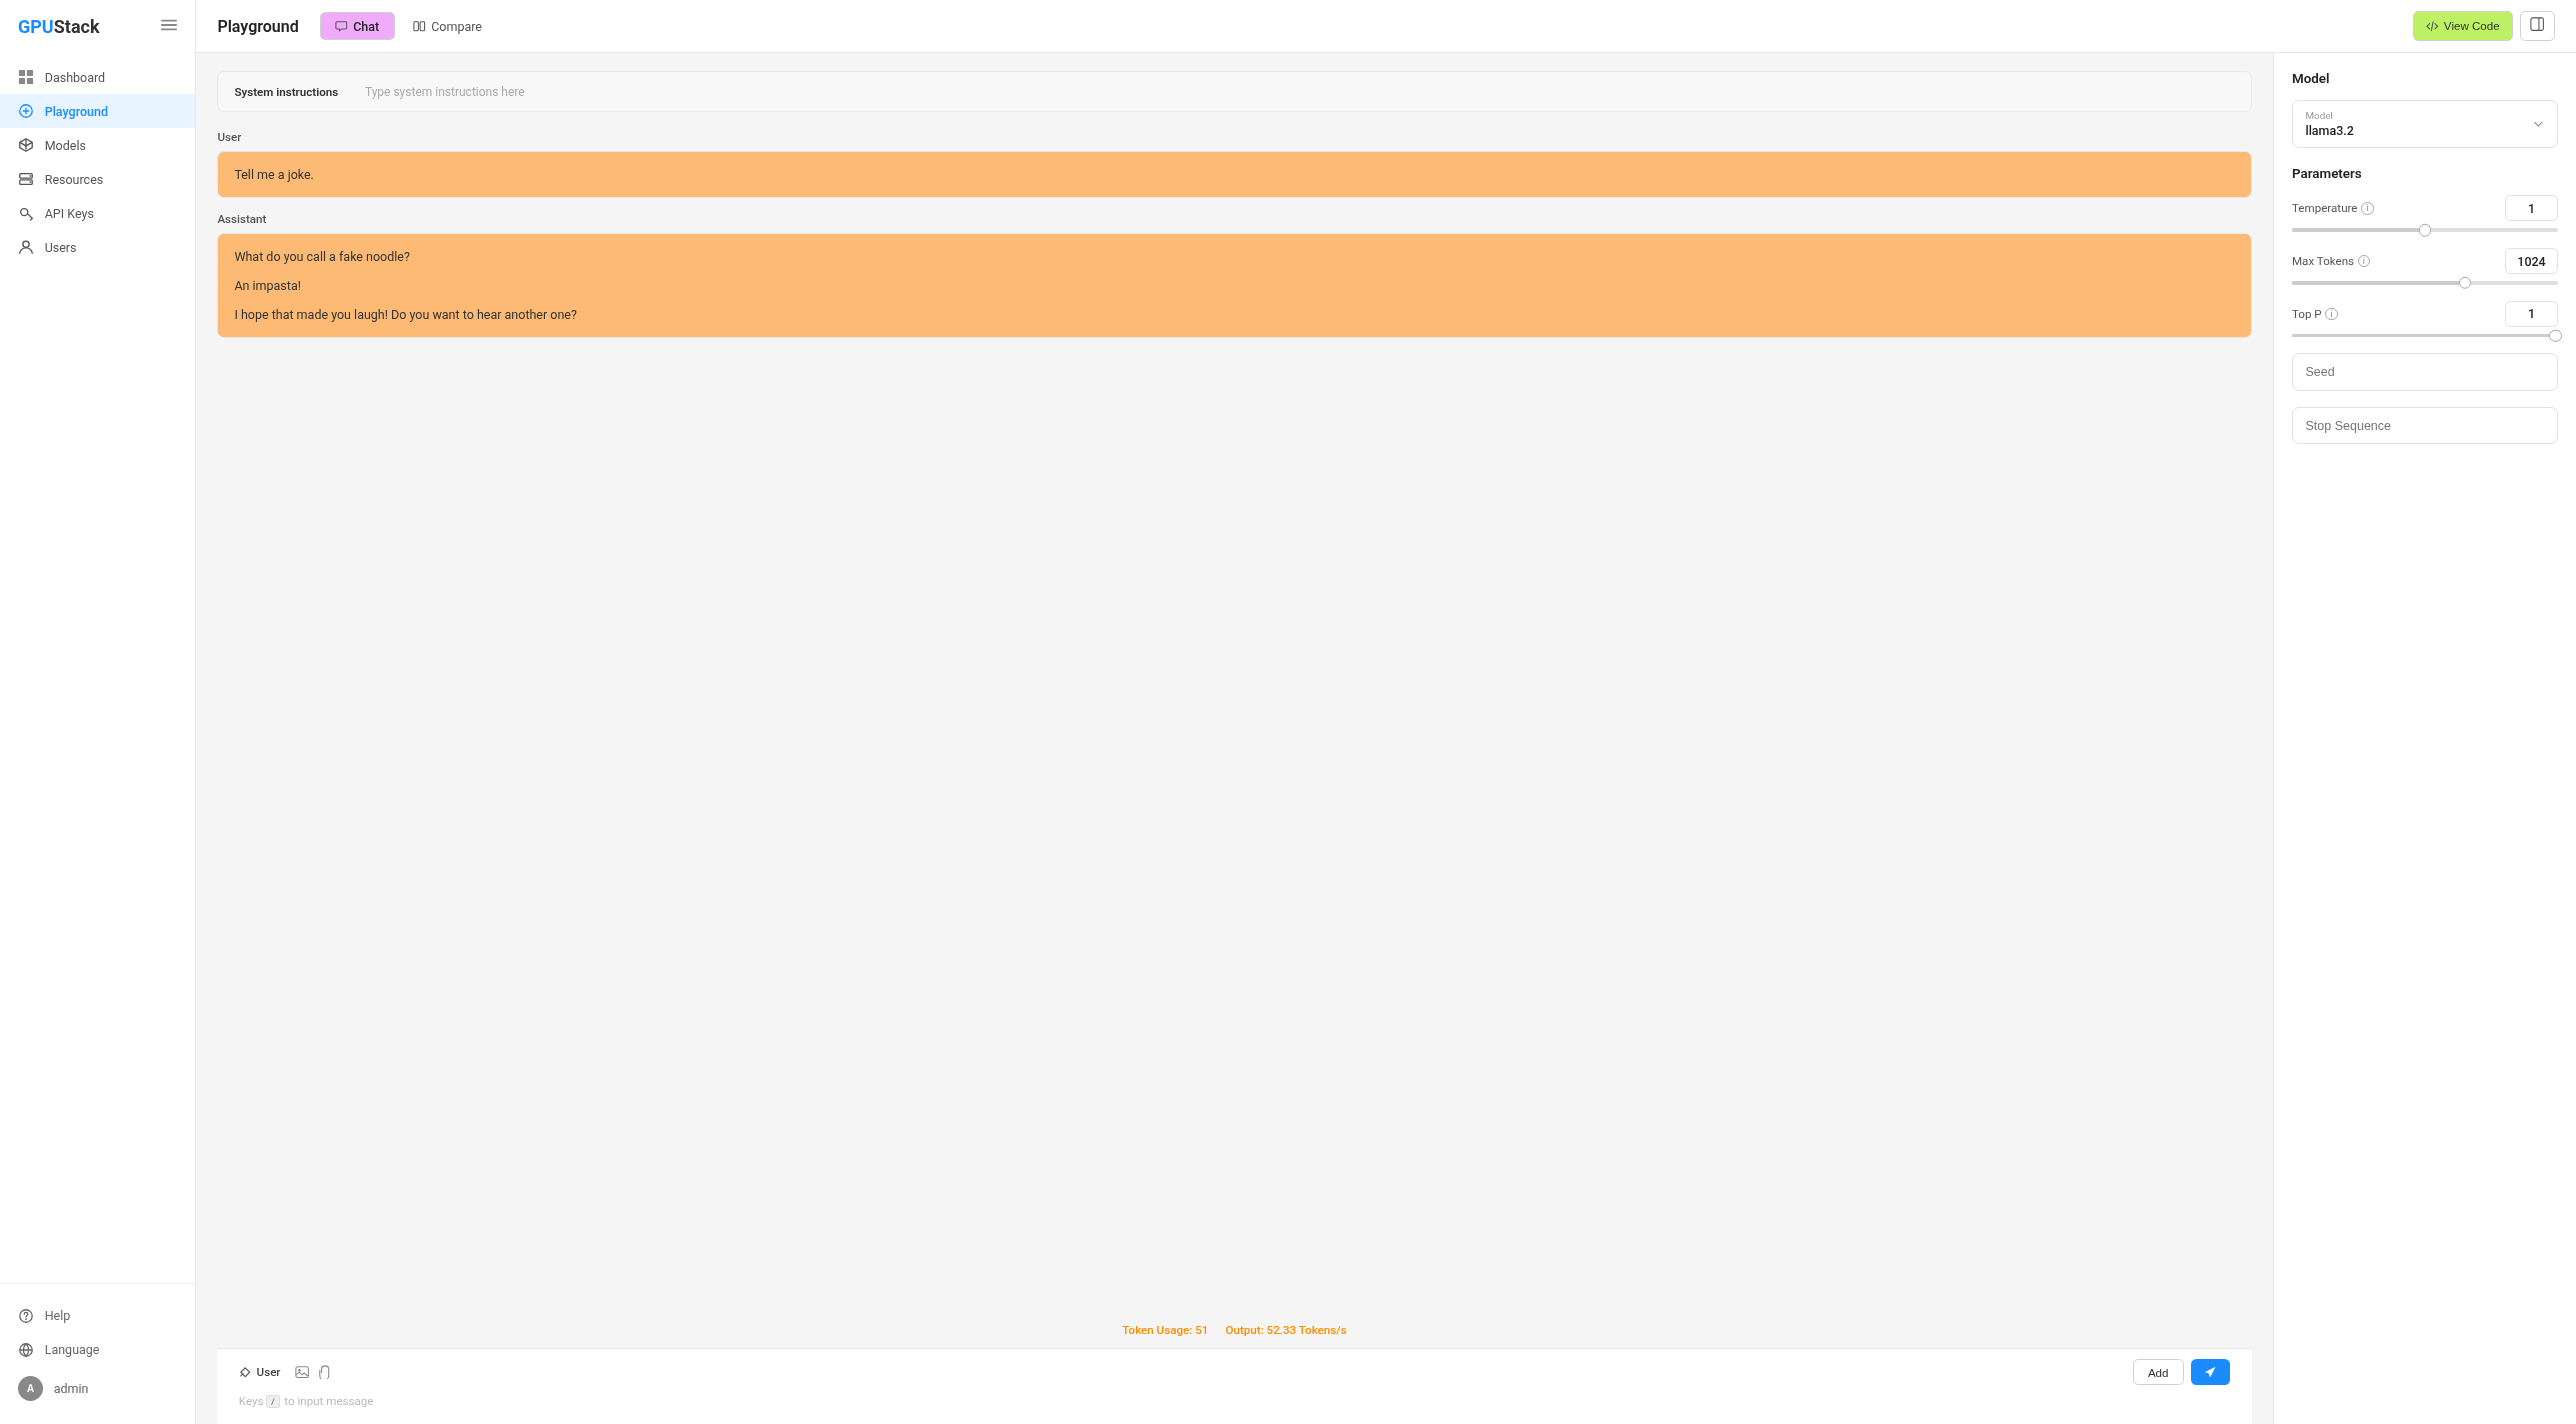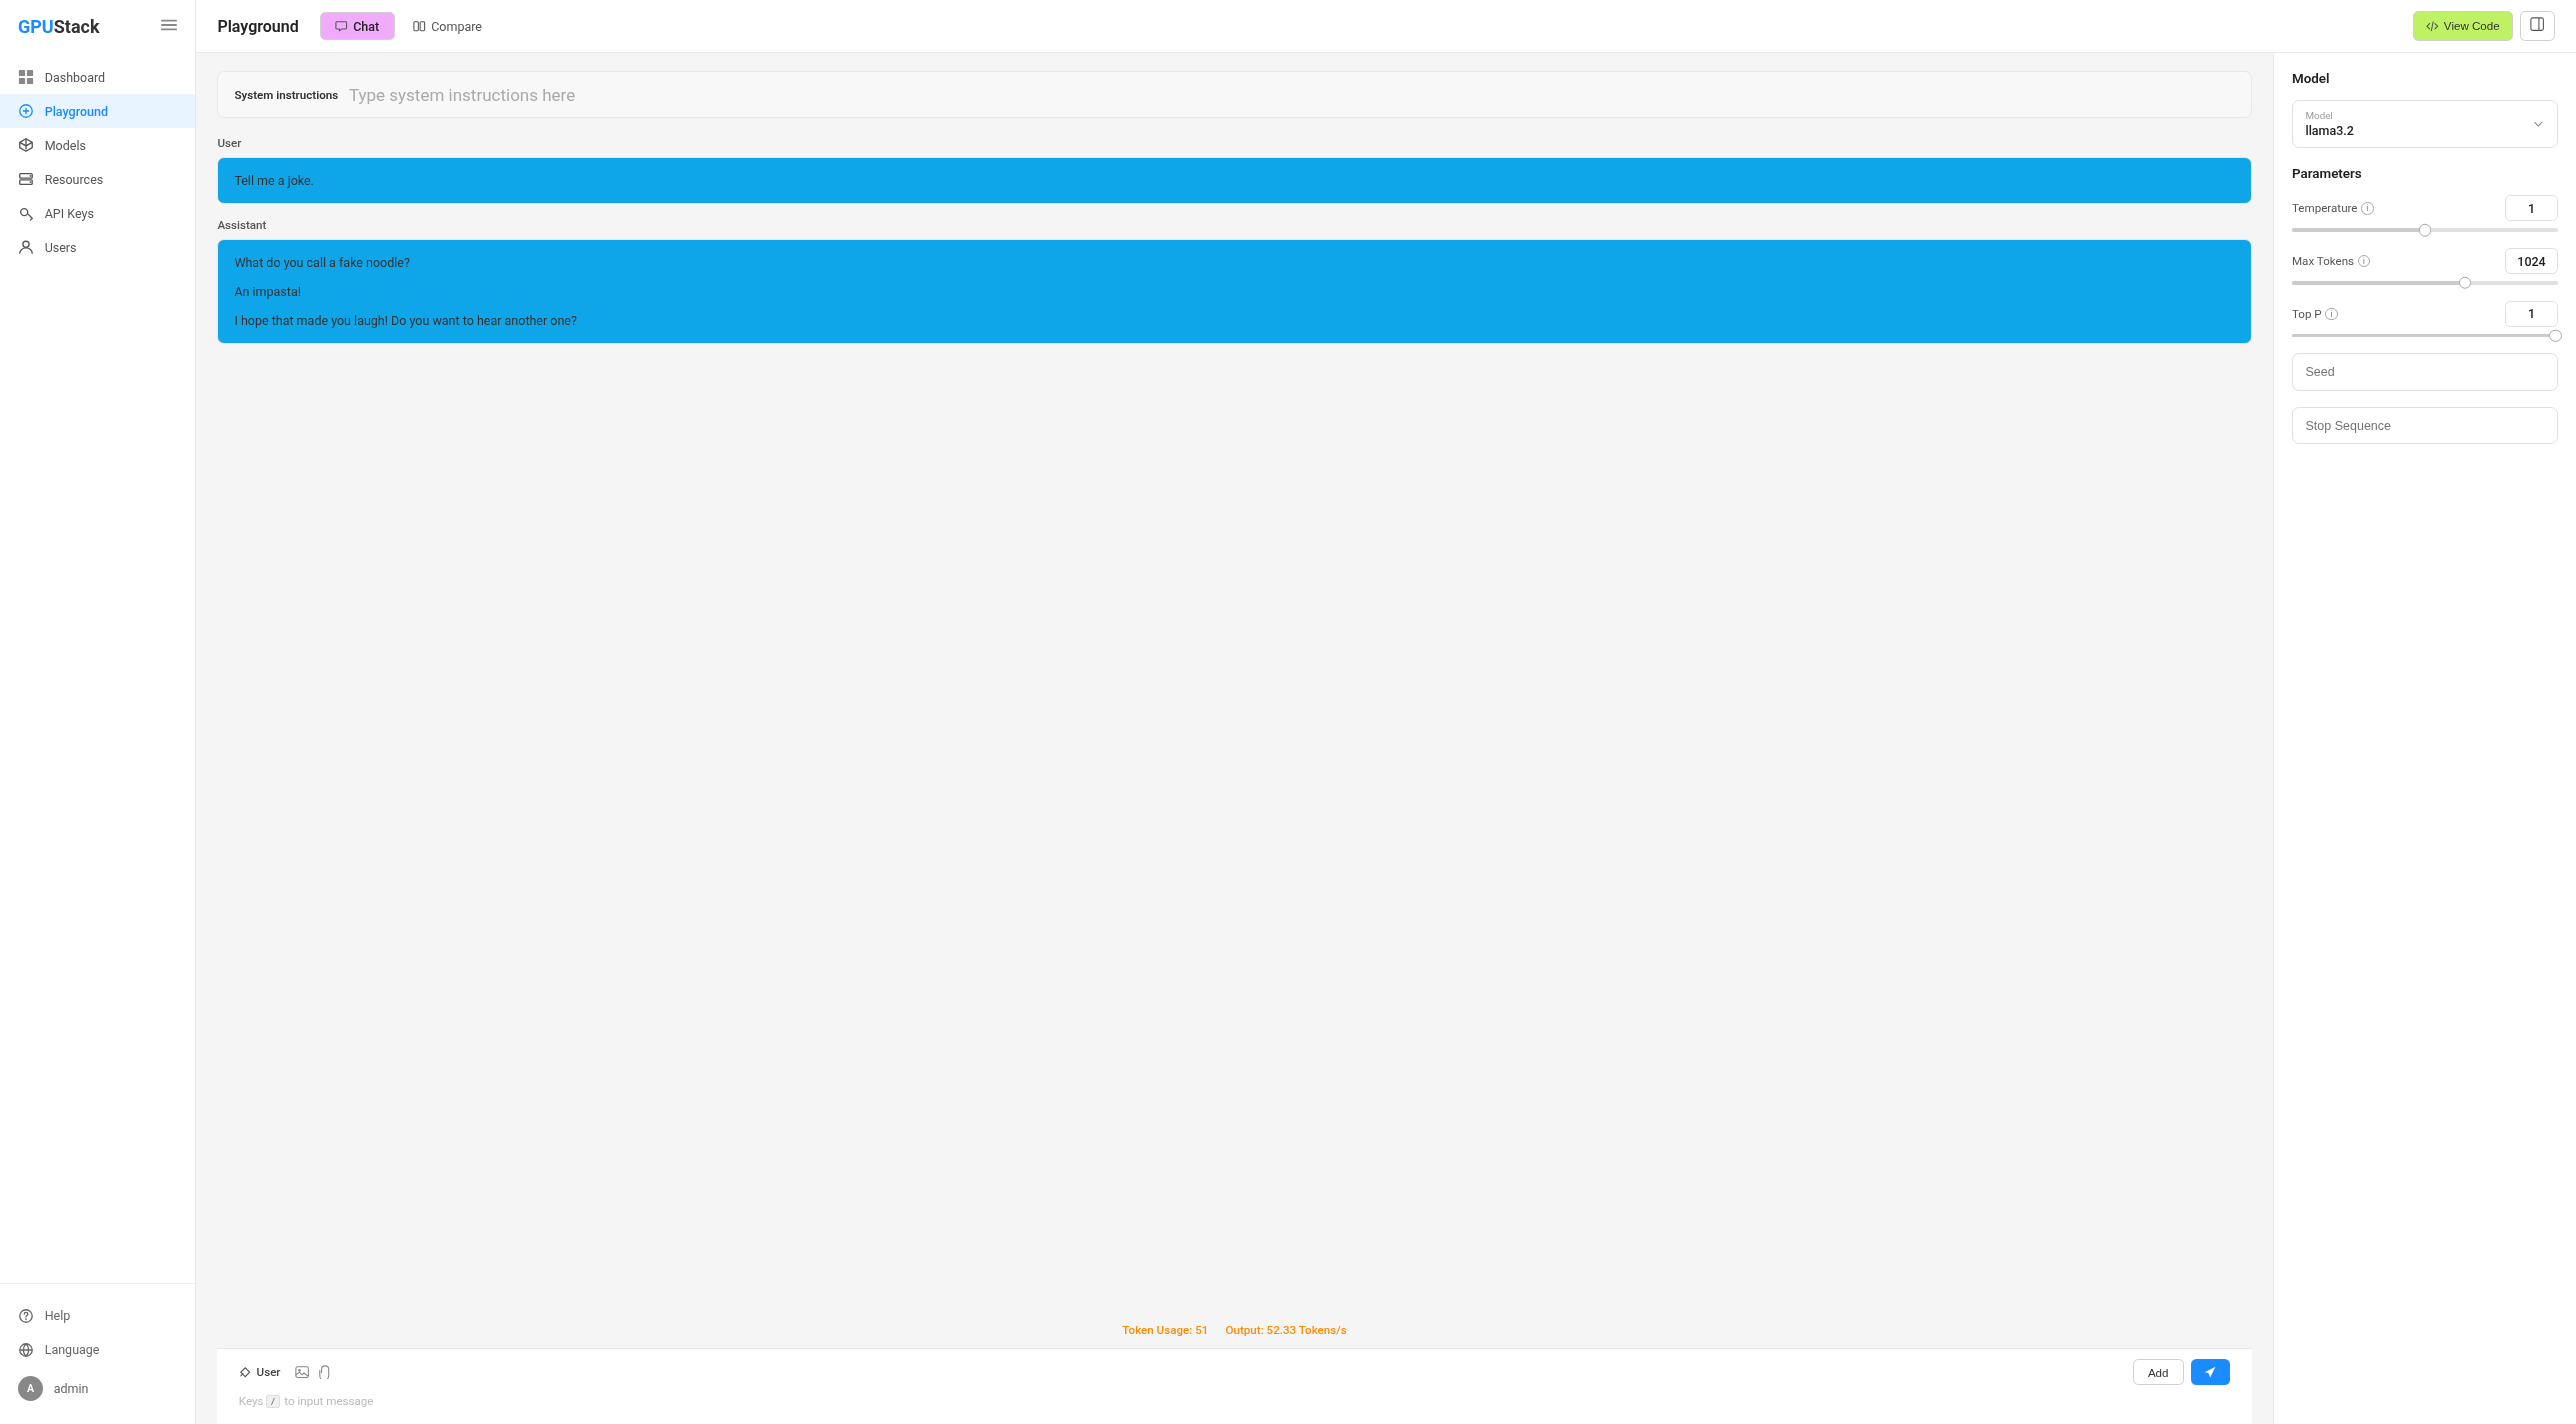--- a/index.html
+++ b/index.html
@@ -34,27 +34,27 @@
 
     
     .content { flex: 1; display: flex; overflow: hidden; }
 
     
     .chat-area { flex: 1; display: flex; flex-direction: column; overflow: hidden; padding: 18px 21.4px 0 21.4px; }
 
     
     .system-instructions { background: #f8f8f8; border: 0.9px solid #e8e8e8; border-radius: 7.1px; padding: 12.5px 16px; margin-bottom: 18px; display: flex; align-items: center; gap: 10.7px; flex-shrink: 0; }
     .sys-label { font-weight: 600; font-size: 11.6px; color: #333; white-space: nowrap; }
-    .sys-placeholder { color: #aaa; font-size: 17px; }
+    .sys-placeholder { color: #aaa; font-size: 12px; margin-left: 16px; }
 
     
     .messages { flex: 1; overflow-y: auto; }
     .message-section { margin-bottom: 14.3px; }
     .message-role { font-size: 11.6px; color: #555; margin-bottom: 7.1px; font-weight: 500; }
-    .message-bubble { background: #0ea5e9; border: 0.9px solid #e8e8e8; border-radius: 7.1px; padding: 12.5px 16px; }
+    .message-bubble { background: #fdba74; border: 0.9px solid #e8e8e8; border-radius: 7.1px; padding: 12.5px 16px; }
     .message-bubble p { margin-bottom: 9px; line-height: 1.6; font-size: 12.5px; color: #333; }
     .message-bubble p:last-child { margin-bottom: 0; }
 
     
     .token-usage { text-align: center; padding: 10.7px 0; font-size: 11.6px; }
     .token-count { color: #ff8c00; font-weight: 500; }
     .token-output { color: #ff8c00; font-weight: 500; margin-left: 14.3px; }
 
     
     .input-area { background: #fff; border-top: 0.9px solid #e8e8e8; padding: 10.7px 21.4px 14.3px; }

